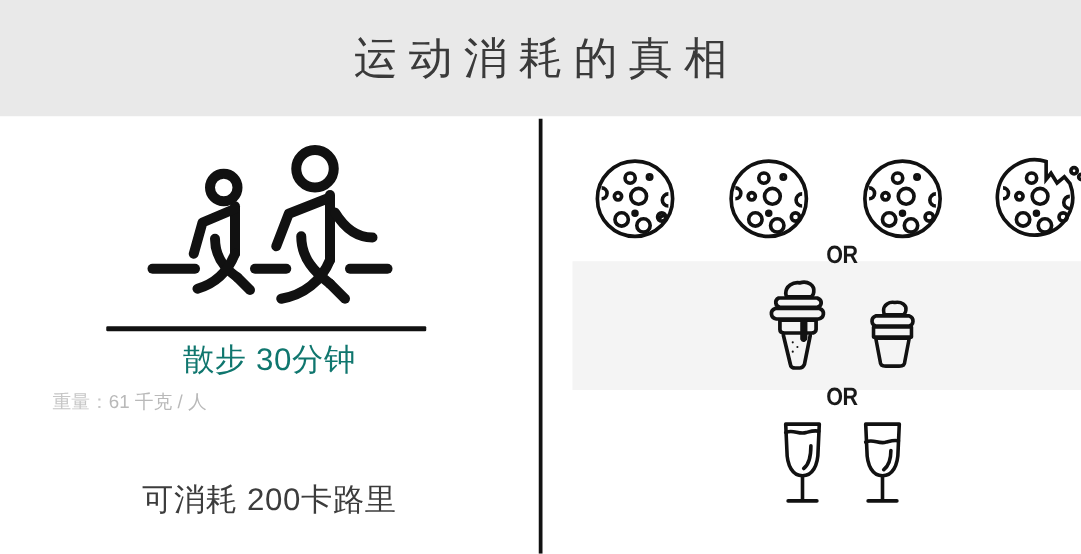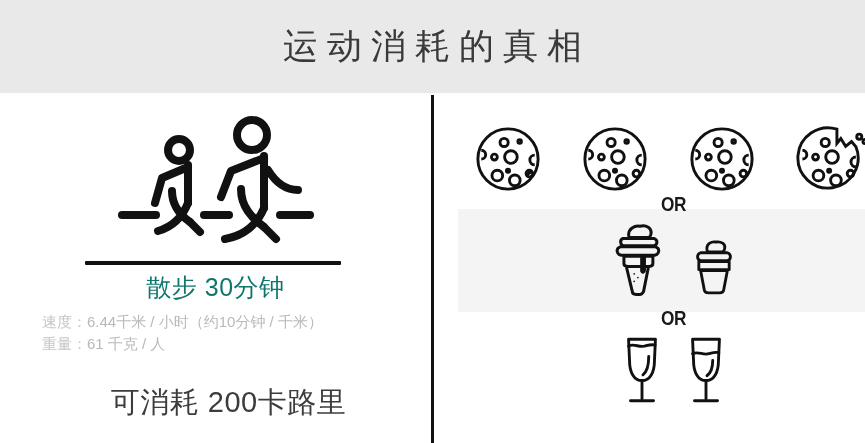--- a/index.html
+++ b/index.html
@@ -106,25 +106,25 @@
     font-size: 15px;
     line-height: 22px;
     color: #b9b9b9;
     white-space: nowrap;
   }
   .meta-line .meta-label {
     color: #c6c6c6;
   }
   .calorie-line {
     position: absolute;
-    left: 13px;
+    left: 0;
     top: 290px;
     width: 431px;
     text-align: center;
-    font-size: 29px;
+    font-size: 25px;
     color: #3c3c3c;
     letter-spacing: 0.5px;
     white-space: nowrap;
   }
 
   
   .right-panel {
     position: absolute;
     left: 458px;
     top: 0;
@@ -216,23 +216,20 @@
           <path d="M104 110 L129 110"></path>
           <path d="M180 110 L210 110"></path>
         </svg>
       </div>
 
       <div class="rule"></div>
 
       <div class="activity-line">散步 30分钟</div>
 
       <div class="meta-block">
-        <div class="meta-line">
-          <span class="meta-label">速度：</span><span>6.44千米 / 小时（约10分钟 / 千米）</span>
-        </div>
         <div class="meta-line">
           <span class="meta-label">重量：</span><span>61 千克 / 人</span>
         </div>
       </div>
 
       <div class="calorie-line">可消耗 200卡路里</div>
     </div>
 
     <div class="divider"></div>
 

